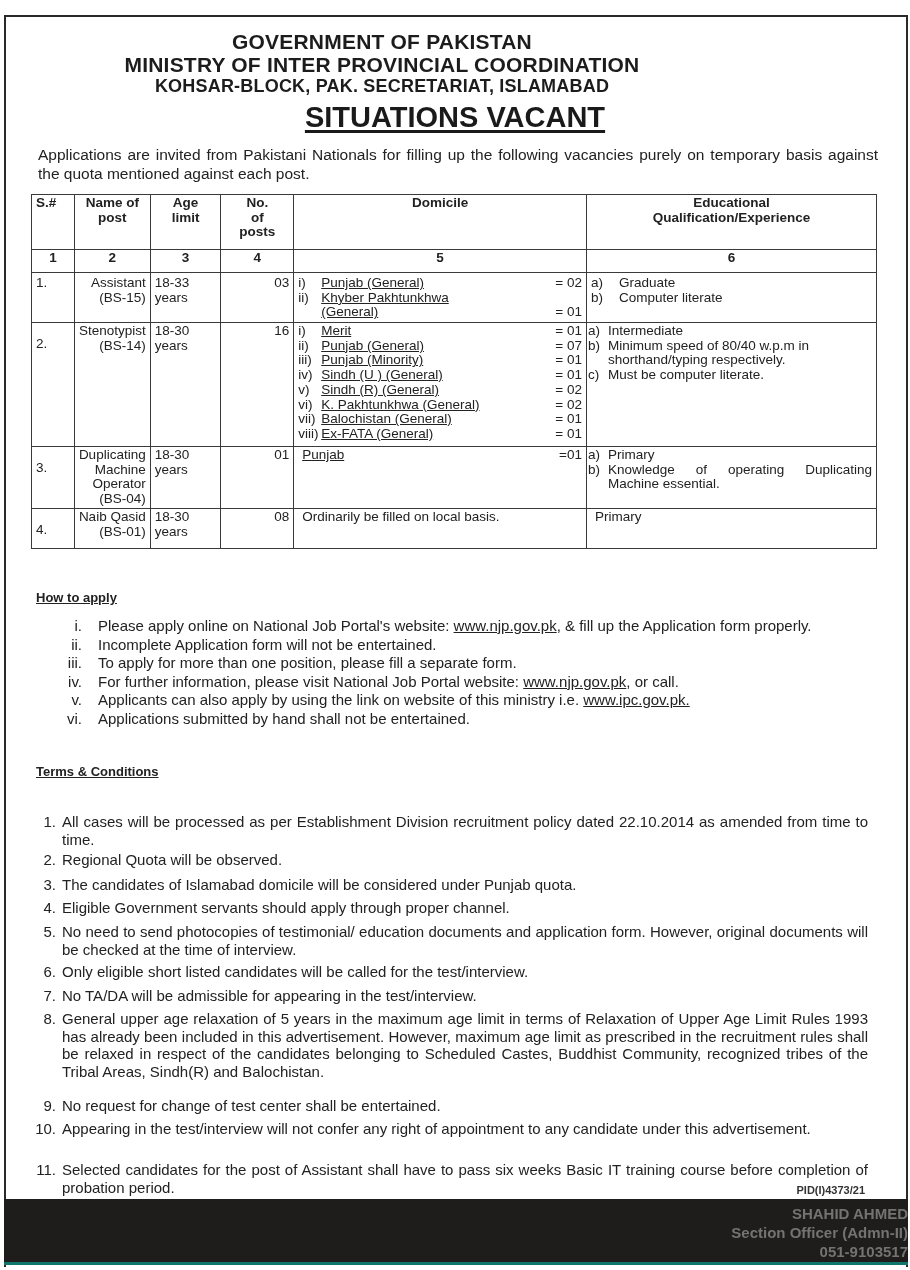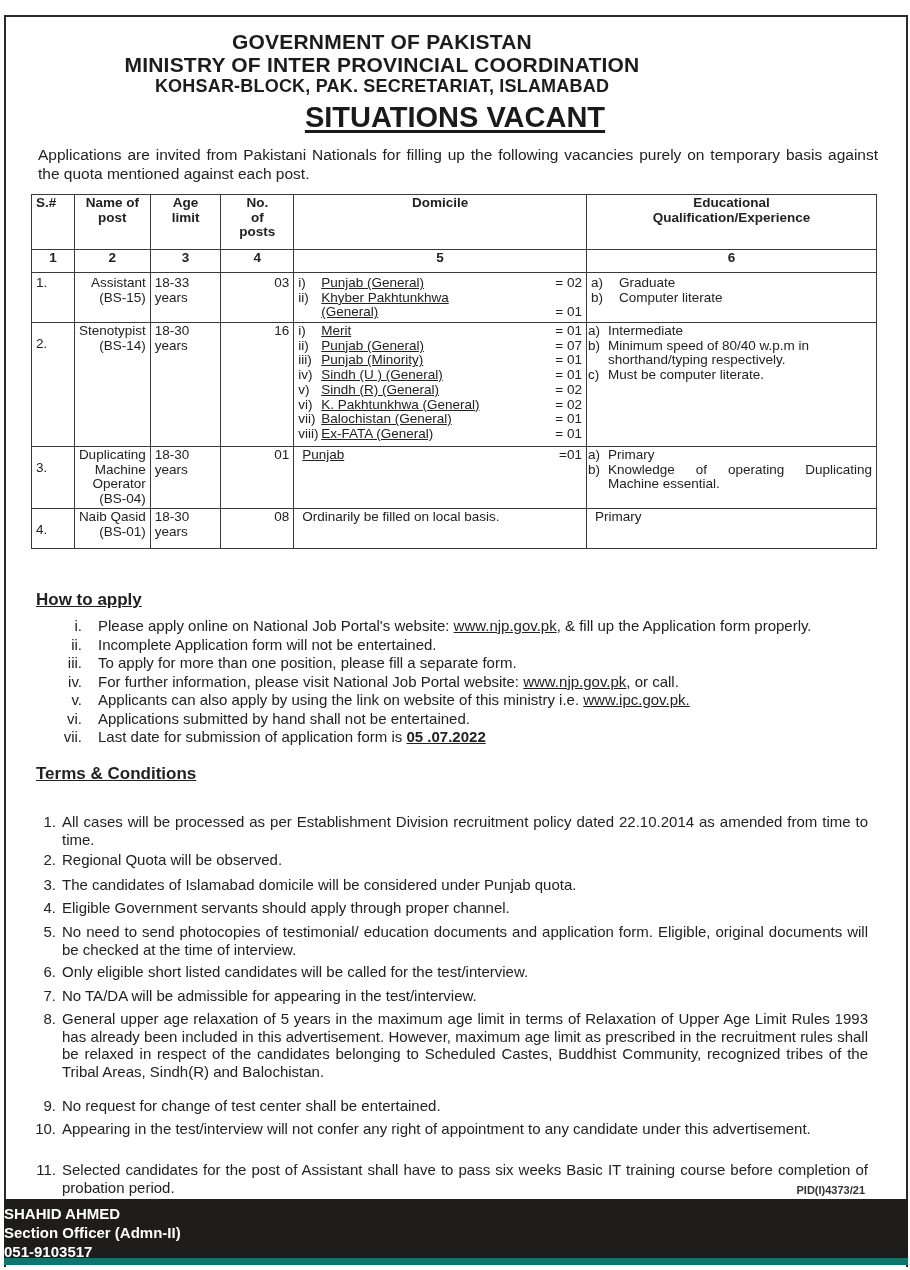--- a/index.html
+++ b/index.html
@@ -46,41 +46,41 @@
   .dom-line .eq { flex: none; text-align: right; min-width: 36px; }
   .edu-line { display: flex; }
   .edu-line .rn { width: 28px; flex: none; }
   .edu-line .txt { flex: 1; }
   .edu-line.tight .rn { width: 20px; }
   .justify { text-align: justify; text-align-last: justify; }
   .sno { padding-left: 4px !important; }
 
   
   .sec-head {
-    position: absolute; left: 36px; font-size: 17px; font-weight: bold;
+    position: absolute; left: 36px; font-size: 13px; font-weight: bold;
     text-decoration: underline; color: #222;
   }
   .list { position: absolute; left: 36px; width: 840px; font-size: 15px; color: #222; }
   .list .item { display: flex; line-height: 18.5px; }
   .list .num { width: 62px; flex: none; text-align: right; padding-right: 16px; }
   .list .txt { flex: 1; text-align: justify; }
   .link { text-decoration: underline; }
   .bold-u { font-weight: bold; text-decoration: underline; }
 
   .tc { position: absolute; left: 28px; width: 840px; font-size: 15px; color: #222; }
   .tc .item { display: flex; line-height: 17.5px; }
   .tc .num { width: 34px; flex: none; text-align: right; padding-right: 6px; }
   .tc .txt { flex: 1; text-align: justify; }
 
   .pid { position: absolute; right: 45px; top: 1184px; font-size: 11px; font-weight: bold; color: #333; }
 
   .footer {
     position: absolute; left: 4px; top: 1199px; width: 904px; height: 66px;
-    background: #1f1d1c; color: #ffffff; text-align: left; font-weight: bold;
-    border-bottom: 7px solid #0f766e;
+    background: #1f1d1c; color: #737373; text-align: right; font-weight: bold;
+    border-bottom: 3px solid #0f766e;
   }
   .footer div { font-size: 15px; line-height: 19px; }
   .footer .f1 { margin-top: 5px; }
 </style>
 </head>
 <body>
 
 <div class="frame"></div>
 
 <div class="hdr hdr-1">GOVERNMENT OF PAKISTAN</div>
@@ -305,24 +305,20 @@
     <span class="txt" style="text-align:left;"><span>For further information, please visit National Job Portal website: </span><span class="link">www.njp.gov.pk</span><span>, or call.</span></span>
   </div>
   <div class="item">
     <span class="num">v.</span>
     <span class="txt"><span>Applicants can also apply by using the link on website of this ministry i.e. </span><span class="link">www.ipc.gov.pk.</span></span>
   </div>
   <div class="item">
     <span class="num">vi.</span>
     <span class="txt">Applications submitted by hand shall not be entertained.</span>
   </div>
-  <div class="item">
-    <span class="num">vii.</span>
-    <span class="txt"><span>Last date for submission of application form is </span><span class="bold-u">05 .07.2022</span></span>
-  </div>
 </div>
 
 <div class="sec-head" style="top:764px;">Terms &amp; Conditions</div>
 
 <div class="tc" style="top:813px;">
   <div class="item">
     <span class="num">1.</span>
     <span class="txt">All cases will be processed as per Establishment Division recruitment policy dated 22.10.2014 as amended from time to time.</span>
   </div>
 </div>
@@ -340,21 +336,21 @@
 </div>
 <div class="tc" style="top:899px;">
   <div class="item">
     <span class="num">4.</span>
     <span class="txt">Eligible Government servants should apply through proper channel.</span>
   </div>
 </div>
 <div class="tc" style="top:923px;">
   <div class="item">
     <span class="num">5.</span>
-    <span class="txt">No need to send photocopies of testimonial/ education documents and application form. Eligible, original documents will be checked at the time of interview.</span>
+    <span class="txt">No need to send photocopies of testimonial/ education documents and application form. However, original documents will be checked at the time of interview.</span>
   </div>
 </div>
 <div class="tc" style="top:963px;">
   <div class="item">
     <span class="num">6.</span>
     <span class="txt">Only eligible short listed candidates will be called for the test/interview.</span>
   </div>
 </div>
 <div class="tc" style="top:987px;">
   <div class="item">

